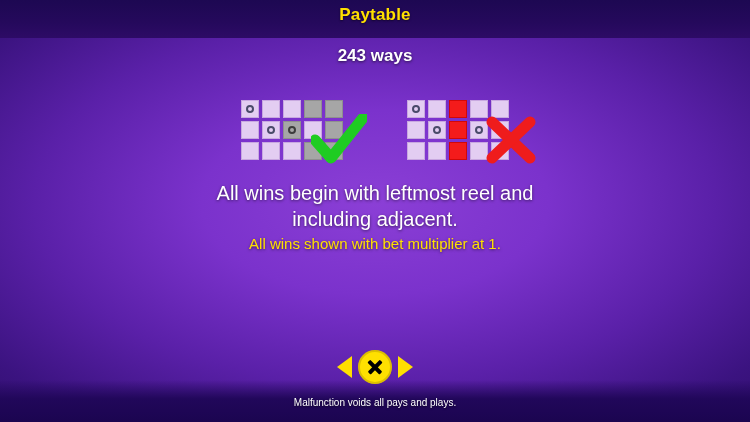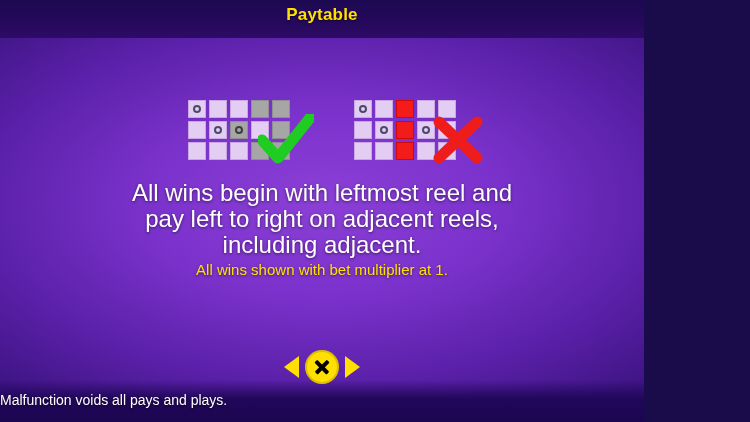--- a/index.html
+++ b/index.html
@@ -4,21 +4,21 @@
 <style>
   * { box-sizing: border-box; margin: 0; padding: 0; }
   html, body { width: 750px; height: 422px; }
   body {
     font-family: "Liberation Sans", sans-serif;
     background: #1a0b4a;
     overflow: hidden;
   }
   #screen {
     position: relative;
-    width: 644px;
+    width: 750px;
     height: 422px;
     background:
       radial-gradient(ellipse 620px 330px at 50% 48%, #8b3fd6 0%, #7b32cc 28%, #5a20a8 55%, #3b1380 78%, #2a0c63 100%),
       linear-gradient(180deg, #2d0c6b 0%, #3a1180 40%, #260a5c 100%);
     overflow: hidden;
   }
   #screen::before {
     content: "";
     position: absolute;
     left: 0; right: 0; top: 0; height: 38px;
@@ -98,21 +98,21 @@
 
   .body-text {
     position: absolute;
     top: 180px;
     left: 0; right: 0;
     text-align: center;
     z-index: 5;
   }
   .body-text .line {
     color: #ffffff;
-    font-size: 24px;
+    font-size: 20px;
     line-height: 26px;
     text-shadow: 0 1px 3px rgba(0,0,0,0.55);
   }
   .body-text .line.yellow {
     color: #ffe000;
     font-size: 15px;
     line-height: 24px;
   }
 
   .footer-nav {
@@ -149,34 +149,35 @@
     background: #000;
     border-radius: 1px;
   }
   .close-btn::before { transform: translate(-50%,-50%) rotate(45deg); }
   .close-btn::after  { transform: translate(-50%,-50%) rotate(-45deg); }
 
   .malfunction {
     position: absolute;
     bottom: 14px;
     left: 0; right: 0;
-    text-align: left;
+    text-align: center;
     color: #ffffff;
-    font-size: 14px;
+    font-size: 10px;
     z-index: 6;
     text-shadow: 0 1px 2px rgba(0,0,0,0.6);
   }
 </style>
 </head>
 <body>
 
 <div id="screen">
 
   <div class="title">Paytable</div>
 
+  <div class="ways">243 ways</div>
 
   <div class="grids">
 
     <div class="grid-wrap">
       <div class="grid">
         <div class="cell">
             <span class="dot"></span>
           </div>
         <div class="cell"></div>
         <div class="cell"></div>
@@ -237,21 +238,20 @@
           <path d="M7 6 L45 42" fill="none" stroke="#ef1c1c" stroke-width="11" stroke-linecap="round"></path>
           <path d="M45 6 L7 42" fill="none" stroke="#ef1c1c" stroke-width="11" stroke-linecap="round"></path>
         </svg>
       </div>
     </div>
 
   </div>
 
   <div class="body-text">
     <div class="line">All wins begin with leftmost reel and</div>
-    <div class="line">pay left to right on adjacent reels,</div>
     <div class="line">including adjacent.</div>
     <div class="line yellow">All wins shown with bet multiplier at 1.</div>
   </div>
 
   <div class="footer-nav">
     <div class="arrow-btn left"></div>
     <div class="close-btn"></div>
     <div class="arrow-btn right"></div>
   </div>
 

